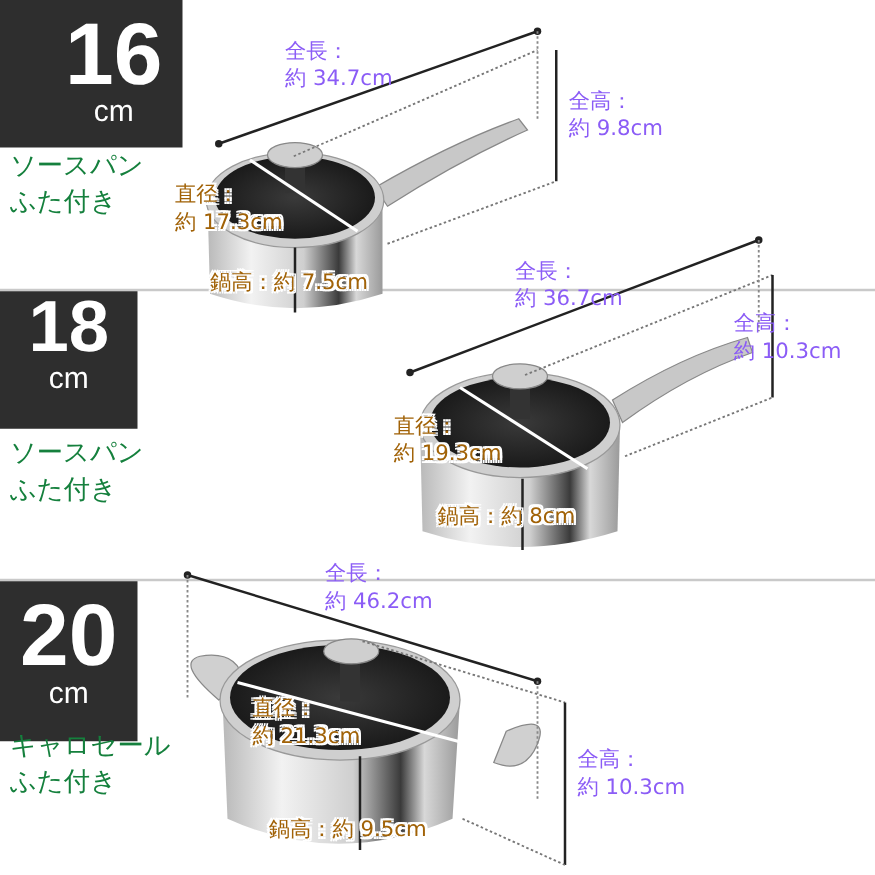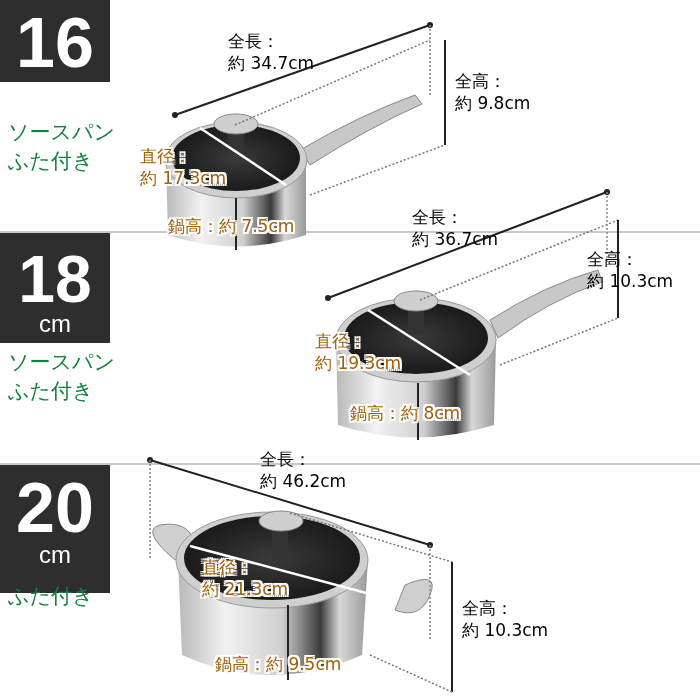--- a/index.html
+++ b/index.html
@@ -3,21 +3,21 @@
 <meta charset="utf-8">
 <style>
   html, body { margin:0; padding:0; }
   body { width:700px; height:700px; background:#fff; position:relative; overflow:hidden;
          font-family:"DejaVu Sans","Liberation Sans",sans-serif; color:#222; }
   .hline { position:absolute; left:0; width:700px; height:2px; background:#c9c9c9; }
   .badge { position:absolute; left:0; background:#2e2e2e; color:#fff; text-align:center; }
   .badge .num { display:block; font-family:"Liberation Sans",sans-serif; font-weight:bold; line-height:1; }
   .badge .unit { display:block; font-family:"Liberation Sans",sans-serif; font-weight:normal; line-height:1; }
   .pname { position:absolute; left:8px; font-size:21px; line-height:29px; color:#15803d; }
-  .lbl { position:absolute; font-size:17px; line-height:22px; color:#000000; white-space:nowrap; }
+  .lbl { position:absolute; font-size:17px; line-height:22px; color:#8b5cf6; white-space:nowrap; }
   .lbl.white { color:#a16207; text-shadow:-2px -2px 0 #fff,2px -2px 0 #fff,-2px 2px 0 #fff,2px 2px 0 #fff,0 2px 0 #fff,0 -2px 0 #fff,2px 0 0 #fff,-2px 0 0 #fff; }
   svg.pans { position:absolute; left:0; top:0; }
 </style>
 </head>
 <body>
 
 <div class="hline" style="top:231px;"></div>
 <div class="hline" style="top:463px;"></div>
 
 <svg class="pans" width="700" height="700">
@@ -87,21 +87,21 @@
     <line x1="150" y1="460" x2="150" y2="560" stroke="#888" stroke-width="1.5" stroke-dasharray="2,2"></line>
     <line x1="430" y1="545" x2="430" y2="640" stroke="#888" stroke-width="1.5" stroke-dasharray="2,2"></line>
     <line x1="290" y1="513" x2="452" y2="562" stroke="#777" stroke-width="1.5" stroke-dasharray="2,2"></line>
     <line x1="452" y1="562" x2="452" y2="692" stroke="#222" stroke-width="2"></line>
     <line x1="370" y1="655" x2="452" y2="692" stroke="#777" stroke-width="1.5" stroke-dasharray="2,2"></line>
     <line x1="190" y1="546" x2="385" y2="598" stroke="#fff" stroke-width="2.5"></line>
     <line x1="288" y1="605" x2="288" y2="680" stroke="#222" stroke-width="2"></line>
   </g>
 </svg>
 
-<div class="badge" style="top:0; width:110px; height:82px;">
+<div class="badge" style="top:0; width:110px; height:118px;padding-left:36px;">
   <span class="num" style="font-size:70px; padding-top:8px;">16</span>
   <span class="unit" style="font-size:24px;">cm</span>
 </div>
 <div class="pname" style="top:118px;">
   <div>ソースパン</div>
   <div>ふた付き</div>
 </div>
 <div class="lbl" style="left:228px; top:30px;">
   <div>全長：</div>
   <div>約 34.7cm</div>
@@ -112,21 +112,21 @@
 </div>
 <div class="lbl white" style="left:140px; top:145px;">
   <div>直径：</div>
   <div>約 17.3cm</div>
 </div>
 <div class="lbl white" style="left:168px; top:215px;">
   <span>鍋高：</span><span>約 7.5cm</span>
 </div>
 
 <div class="badge" style="top:233px; width:110px; height:110px;">
-  <span class="num" style="font-size:66px; padding-top:13px;">18</span>
+  <span class="num" style="font-size:58px; padding-top:0;">18</span>
   <span class="unit" style="font-size:24px;">cm</span>
 </div>
 <div class="pname" style="top:348px;">
   <div>ソースパン</div>
   <div>ふた付き</div>
 </div>
 <div class="lbl" style="left:412px; top:206px;">
   <div>全長：</div>
   <div>約 36.7cm</div>
 </div>
@@ -140,20 +140,21 @@
 </div>
 <div class="lbl white" style="left:350px; top:402px;">
   <span>鍋高：</span><span>約 8cm</span>
 </div>
 
 <div class="badge" style="top:465px; width:110px; height:128px;">
   <span class="num" style="font-size:70px; padding-top:8px;">20</span>
   <span class="unit" style="font-size:24px;">cm</span>
 </div>
 <div class="pname" style="top:582px;">
+  <div>キャロセール</div>
   <div>ふた付き</div>
 </div>
 <div class="lbl" style="left:260px; top:448px;">
   <div>全長：</div>
   <div>約 46.2cm</div>
 </div>
 <div class="lbl" style="left:462px; top:597px;">
   <div>全高：</div>
   <div>約 10.3cm</div>
 </div>

